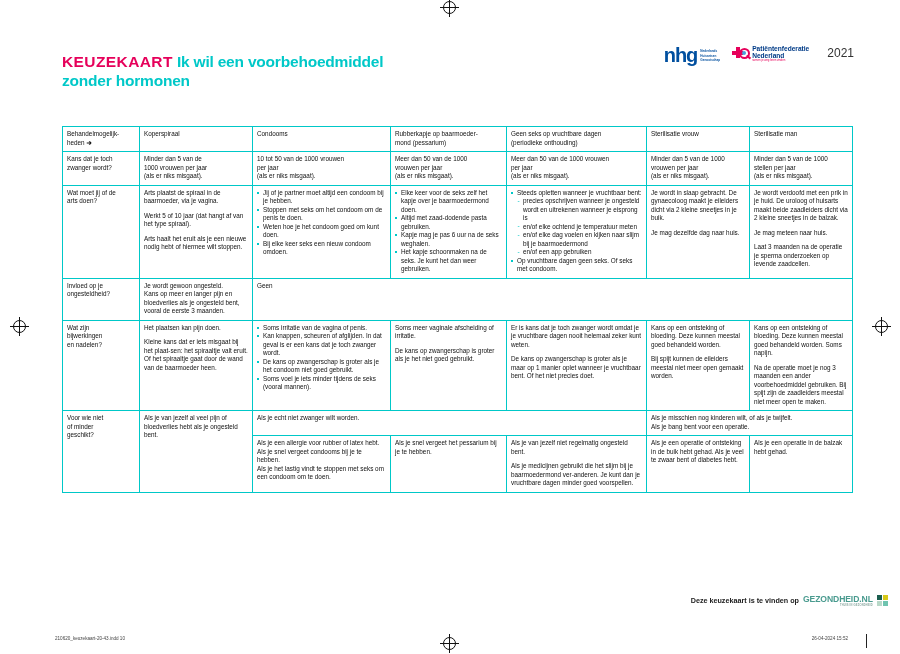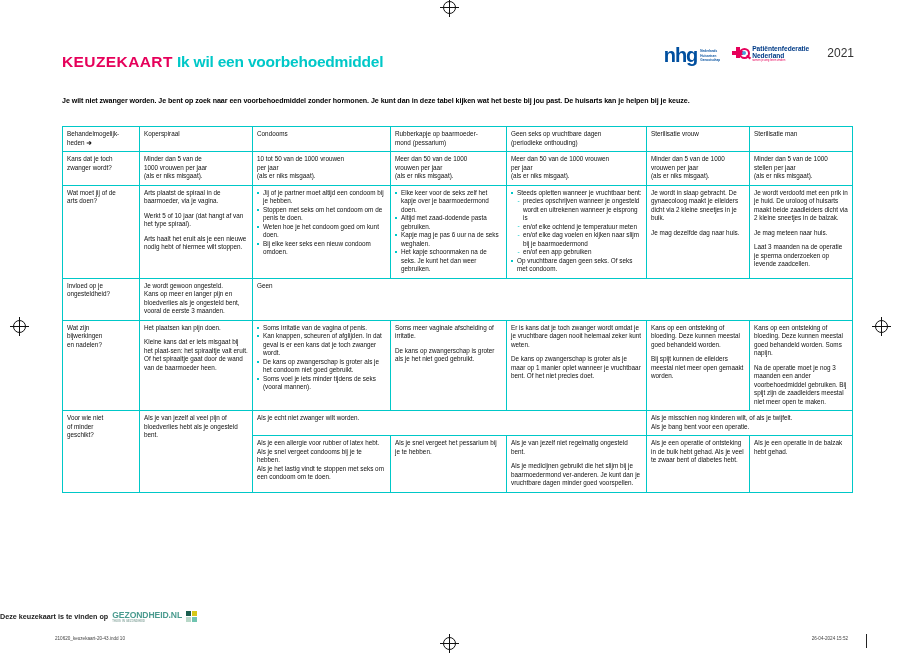--- a/index.html
+++ b/index.html
@@ -109,22 +109,22 @@
   ul.d > li::before {
     content: "-"; position: absolute; left: 0.5px; top: -0.4px;
     color: #00c8c8; font-size: 6.5px;
   }
   .gap { height: 6px; }
   .center { text-align: center; }
 
   
   .footer {
     position: absolute; left: 0; right: 12px; top: 594px;
-    text-align: left;
-    font-size: 7.2px; font-weight: bold; color: #222; margin-top: 16px;
+    text-align: right;
+    font-size: 7.2px; font-weight: bold; color: #222;
   }
   .footer .brandline { display: inline-flex; align-items: center; gap: 4px; }
   .ta-word { color: #4a9b8f; font-weight: bold; font-size: 8.6px; letter-spacing: -0.1px; }
   .ta-tag { display: block; font-size: 2.6px; color: #8aa8a0; letter-spacing: 0.2px; }
   .ta-squares { display: grid; grid-template-columns: 5px 5px; grid-template-rows: 5px 5px; gap: 1.2px; }
   .sq1 { background: #1b5e4f; } .sq2 { background: #d6c818; }
   .sq3 { background: #b8d8c8; } .sq4 { background: #6fc4b0; }
 
   .metabar { position: absolute; left: 0; right: 0; top: 636px; height: 14px; }
   .meta-left { position: absolute; left: 55px; top: 0; font-size: 4.6px; color: #444; }
@@ -139,24 +139,24 @@
   <div class="regmark rm-top"></div>
   <div class="regmark rm-left"></div>
   <div class="regmark rm-right"></div>
   <div class="regmark rm-bottom"></div>
 
   <div class="header">
     <div class="title-line1">
       <span class="kw">KEUZEKAART</span>
       <span>Ik wil een voorbehoedmiddel</span>
     </div>
+    <div class="title-line2">zonder hormonen</div>
   </div>
 
   <div class="intro">
-    <div>Je wilt niet zwanger worden. Je bent op zoek naar een voorbehoedmiddel zonder hormonen. Je kunt dan in deze tabel kijken wat het beste bij jou past. De huisarts kan je helpen bij je keuze.</div>
   </div>
 
   <div class="logos">
     <div class="nhg-logo">
       <span class="nhg-word">nhg</span>
       <span class="nhg-sub">
         <span style="display:block">Nederlands</span>
         <span style="display:block">Huisartsen</span>
         <span style="display:block">Genootschap</span>
       </span>

